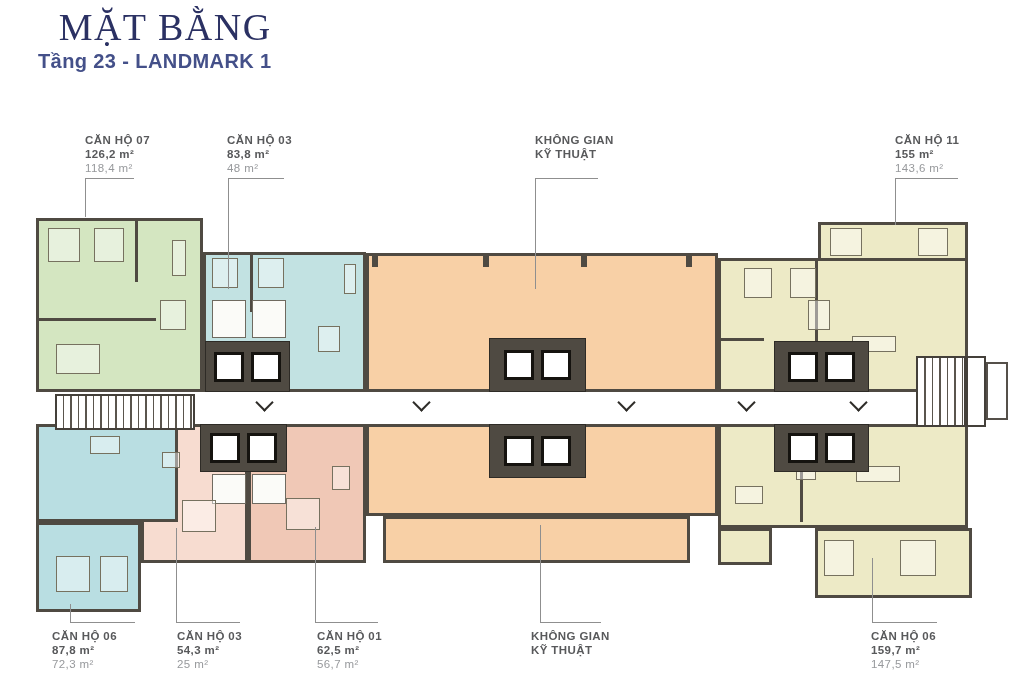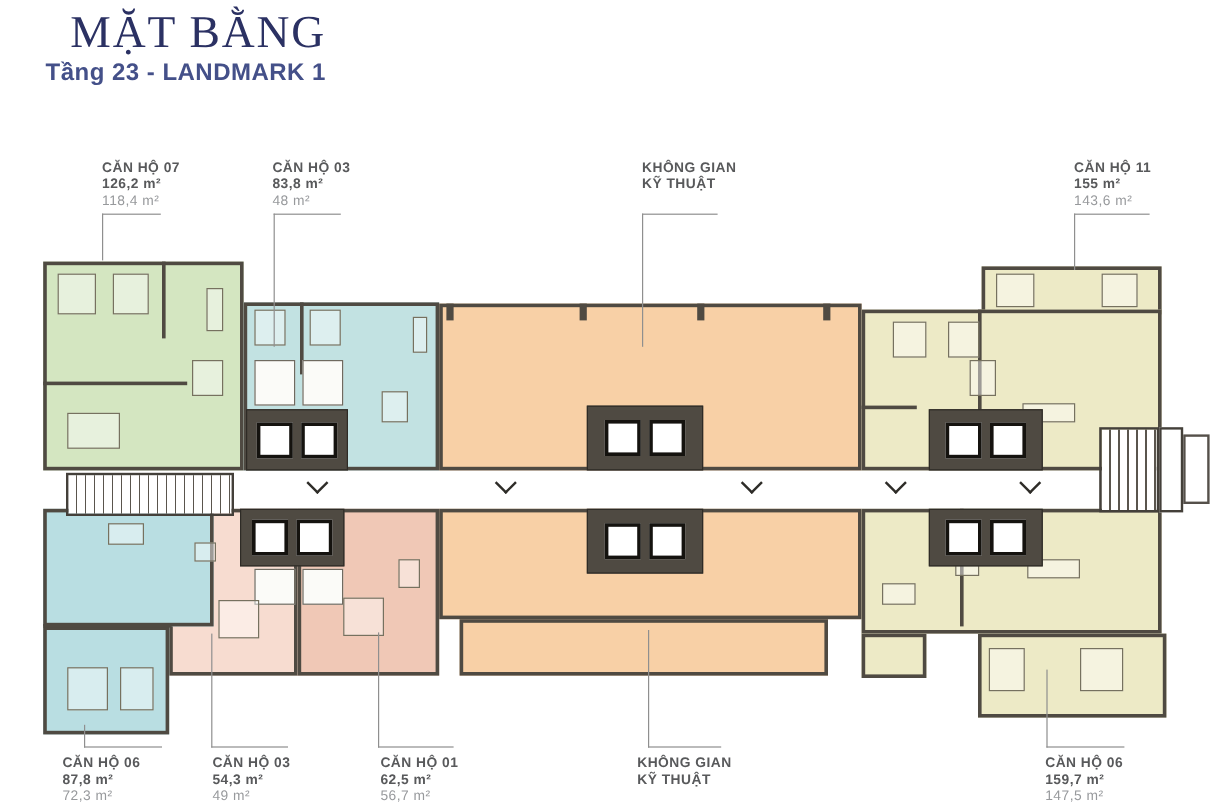--- a/index.html
+++ b/index.html
@@ -183,21 +183,21 @@
   </div>
 
   <div class="lbl" style="left:52px;top:629px">
     <div class="n" style="color: rgb(88, 89, 91);">CĂN HỘ 06</div>
     <div class="g" style="color: rgb(88, 89, 91);">87,8 m²</div>
     <div class="t" style="color: rgb(151, 153, 156);">72,3 m²</div>
   </div>
   <div class="lbl" style="left:177px;top:629px">
     <div class="n" style="color: rgb(88, 89, 91);">CĂN HỘ 03</div>
     <div class="g" style="color: rgb(88, 89, 91);">54,3 m²</div>
-    <div class="t" style="color: rgb(151, 153, 156);">49 m²</div>
+    <div class="t" style="color: rgb(151, 153, 156);">25 m²</div>
   </div>
   <div class="lbl" style="left:317px;top:629px">
     <div class="n" style="color: rgb(88, 89, 91);">CĂN HỘ 01</div>
     <div class="g" style="color: rgb(88, 89, 91);">62,5 m²</div>
     <div class="t" style="color: rgb(151, 153, 156);">56,7 m²</div>
   </div>
   <div class="lbl" style="left:531px;top:629px">
     <div class="n" style="color: rgb(88, 89, 91);">KHÔNG GIAN</div>
     <div class="n" style="color: rgb(88, 89, 91);">KỸ THUẬT</div>
   </div>

